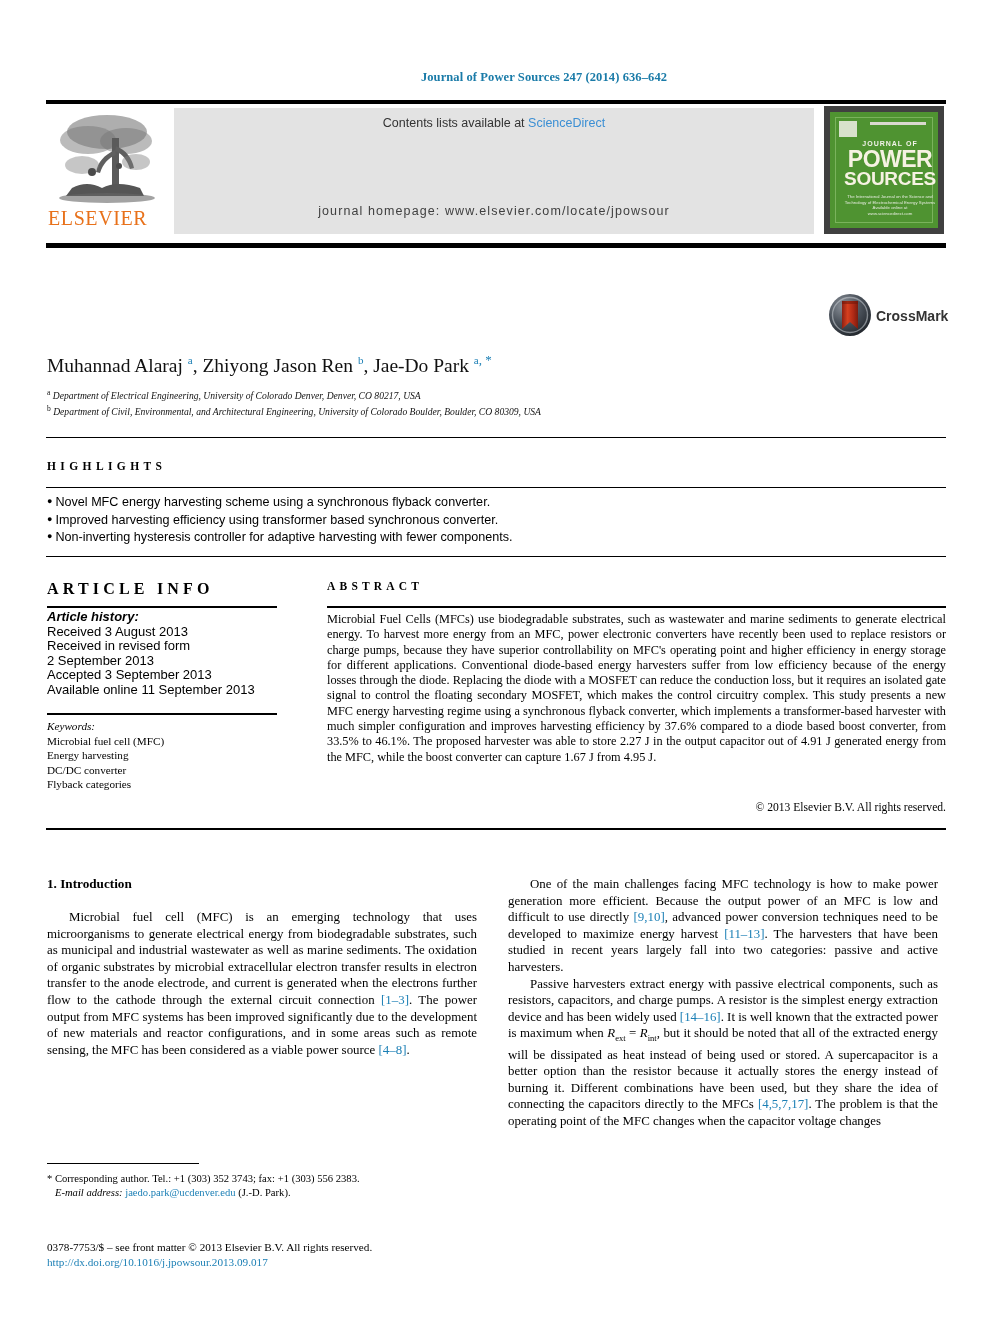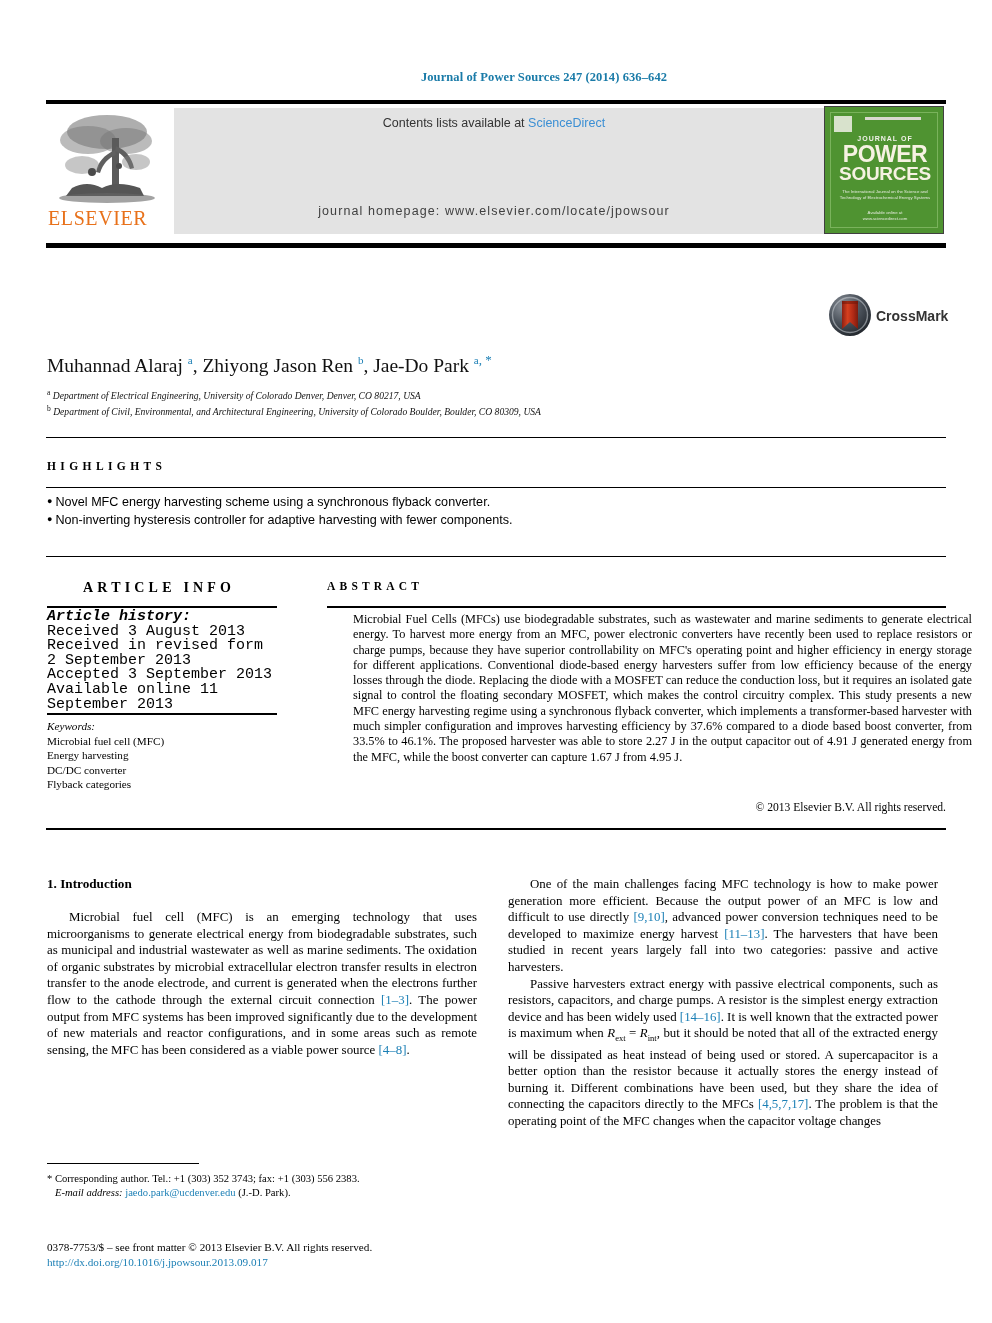--- a/index.html
+++ b/index.html
@@ -71,21 +71,20 @@
     font-size: 20px;
     letter-spacing: 0.6px;
     color: #e8711a;
   }
   .grey-band {
     position: absolute;
     left: 128px; top: 8px;
     width: 640px;
     height: 126px;
     background: #e3e3e3;
-    padding-left: 28px;
   }
   .contents-line {
     position: absolute;
     left: 0; top: 8px;
     width: 640px;
     text-align: center;
     font-family: "Liberation Sans", sans-serif;
     font-size: 12.5px;
     color: #333;
   }
@@ -108,21 +107,21 @@
     font-size: 12.5px;
     letter-spacing: 1.1px;
     color: #404040;
   }
   .cover-thumb {
     position: absolute;
     left: 778px; top: 6px;
     width: 120px;
     height: 128px;
     background: #4f9331;
-    border: 1px solid #404040;
+    border: 6px solid #404040;
     box-sizing: border-box;
     overflow: hidden;
   }
   .cover-inner {
     position: absolute;
     left: 5px; top: 5px;
     right: 5px; bottom: 5px;
     border: 1px solid #7ab35c;
   }
   .cover-elsevier-mark {
@@ -282,24 +281,23 @@
     left: 46px; top: 556px;
     width: 900px; height: 1px;
     background: #000;
   }
 
   
   .info-head {
     position: absolute;
     left: 47px; top: 580px;
     font-family: "Liberation Serif", serif;
-    font-size: 14px;
+    font-size: 16px;
     font-weight: bold;
     letter-spacing: 4.2px;
-    margin-left: 36px;
   }
   .abs-head {
     position: absolute;
     left: 327px; top: 580px;
     font-family: "Liberation Serif", serif;
     font-size: 11.5px;
     font-weight: bold;
     letter-spacing: 4.2px;
   }
   .info-rule {
@@ -311,22 +309,22 @@
   .abs-rule {
     position: absolute;
     left: 327px; top: 606px;
     width: 619px; height: 1.5px;
     background: #000;
   }
   .info-col {
     position: absolute;
     left: 47px; top: 610px;
     width: 240px;
-    font-family: Liberation Mono, monospace;
-    font-size: 15px;
+    font-family: Liberation Sans, sans-serif;
+    font-size: 13px;
     line-height: 14.6px;
   }
   .info-col .ital { font-style: italic; font-weight: bold; }
   .kw-rule {
     position: absolute;
     left: 47px; top: 713px;
     width: 230px; height: 1.5px;
     background: #000;
   }
   .kw-col {
@@ -338,21 +336,20 @@
     line-height: 14.6px;
   }
   .abstract {
     position: absolute;
     left: 327px; top: 612px;
     width: 619px;
     font-family: "Liberation Serif", serif;
     font-size: 12.3px;
     line-height: 15.3px;
     text-align: justify;
-    margin-left: 26px;
   }
   .copyright {
     position: absolute;
     left: 327px; top: 801px;
     width: 619px;
     text-align: right;
     font-family: "Liberation Serif", serif;
     font-size: 11.6px;
   }
   .info-rule-bot {
@@ -501,20 +498,21 @@
   <div class="affil">
     <div><sup>a</sup> <span>Department of Electrical Engineering, University of Colorado Denver, Denver, CO 80217, USA</span></div>
     <div><sup>b</sup> <span>Department of Civil, Environmental, and Architectural Engineering, University of Colorado Boulder, Boulder, CO 80309, USA</span></div>
   </div>
 
   <div class="hl-rule-top"></div>
   <div class="hl-head">HIGHLIGHTS</div>
   <div class="hl-rule"></div>
   <div class="hl-list">
     <div><span class="hl-bullet">●</span><span>Novel MFC energy harvesting scheme using a synchronous flyback converter.</span></div>
+    <div><span class="hl-bullet">●</span><span>Improved harvesting efficiency using transformer based synchronous converter.</span></div>
     <div><span class="hl-bullet">●</span><span>Non-inverting hysteresis controller for adaptive harvesting with fewer components.</span></div>
   </div>
   <div class="hl-rule-bot"></div>
 
   <div class="info-head">ARTICLE INFO</div>
   <div class="abs-head">ABSTRACT</div>
   <div class="info-rule"></div>
   <div class="abs-rule"></div>
 
   <div class="info-col">

